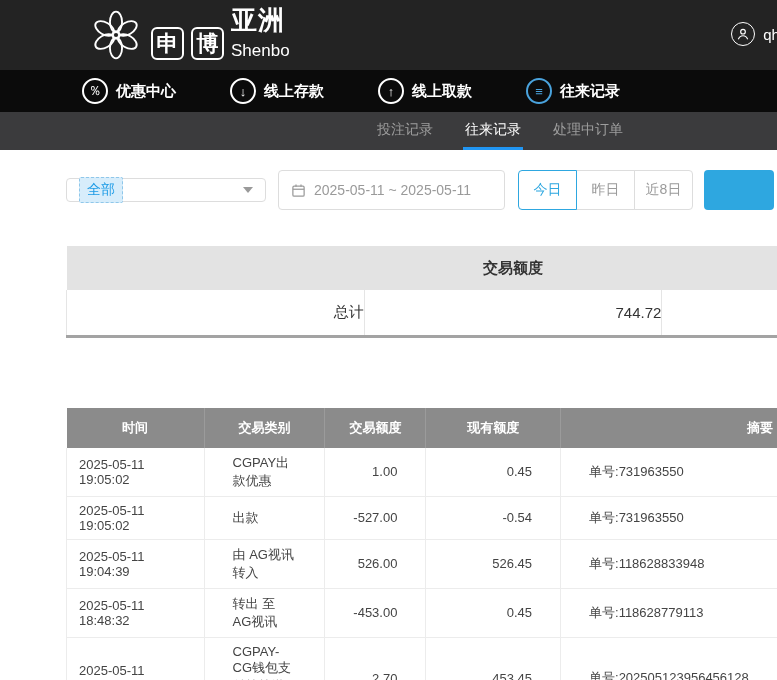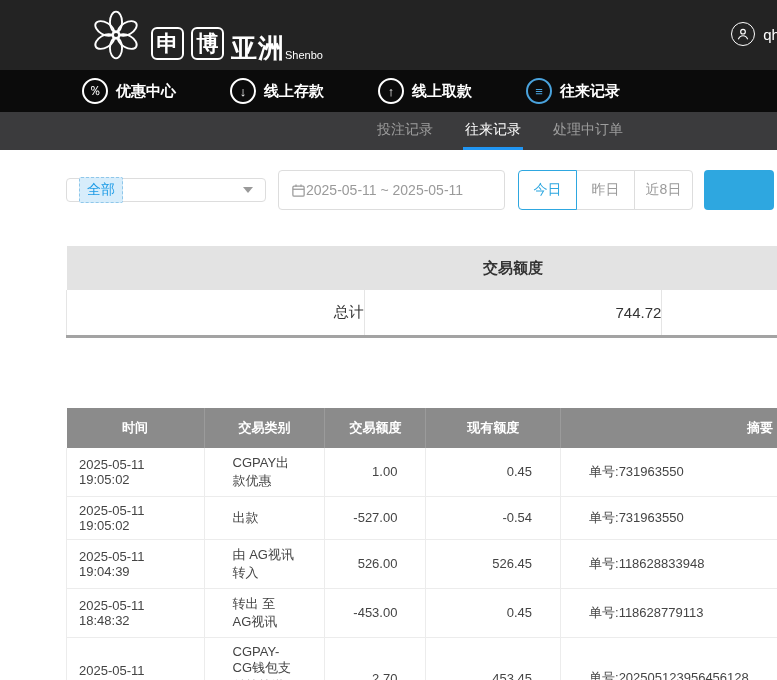--- a/index.html
+++ b/index.html
@@ -6,22 +6,22 @@
   html,body{width:777px;height:680px;overflow:hidden;background:#fff;
     font-family:"Liberation Sans","DejaVu Sans",sans-serif;color:#333}
 
   
   .topbar{height:70px;background:#232323;position:relative;display:flex;align-items:center}
   .brand{display:flex;align-items:flex-end;margin-left:88px;gap:7px}
   .flower{width:56px;height:56px;display:block;margin-bottom:0}
   .brand-box{width:33px;height:33px;border:2px solid #fff;border-radius:6px;color:#fff;
     font-size:22px;font-weight:bold;display:flex;align-items:center;justify-content:center;margin-bottom:3px}
   .brand-cn{color:#fff;font-size:26px;font-weight:bold;letter-spacing:1px;line-height:1}
-  .brand-col{display:flex;flex-direction:row;align-items:flex-end;margin-bottom:2px}
-  .brand-sub{color:#fff;font-size:11px;margin-top:2px}
+  .brand-col{display:flex;flex-direction:column;align-items:flex-start;margin-bottom:2px}
+  .brand-sub{color:#fff;font-size:17px;margin-top:8px}
   .topbar-user{position:absolute;right:-22px;top:22px;display:flex;align-items:center;gap:8px;color:#fff;font-size:15px}
   .circle-icon{width:24px;height:24px;border:1.5px solid #fff;border-radius:50%;
     display:flex;align-items:center;justify-content:center;flex:0 0 auto}
 
   
   .mainnav{height:42px;background:#0b0b0b;display:flex;align-items:center;padding-left:82px;gap:54px;width:900px}
   .nav-item{display:flex;align-items:center;gap:8px;color:#fff;font-size:15px;font-weight:bold;white-space:nowrap;cursor:pointer}
   .nav-icon{width:26px;height:26px;border:2px solid #fff;border-radius:50%;color:#fff;
     display:flex;align-items:center;justify-content:center;font-size:13px;font-weight:normal}
   .nav-item.active .nav-icon{border-color:#4aa3dd;color:#4aa3dd}
@@ -32,21 +32,21 @@
   .tab.active{color:#fff;border-bottom-color:#2196f3}
 
   
   .filters{display:flex;align-items:center;margin:20px 0 0 66px;height:40px;position:relative;width:900px}
   .select{width:200px;height:24px;border:1px solid #ddd;border-radius:4px;display:flex;align-items:center;
     padding:0 12px;position:relative;background:#fff;cursor:pointer}
   .select-chip{background:#d7edfb;border:1px dashed #8fc7ea;color:#1c9be6;font-size:14px;padding:3px 7px;border-radius:2px}
   .caret{position:absolute;right:12px;width:0;height:0;border-left:5px solid transparent;
     border-right:5px solid transparent;border-top:6px solid #9a9a9a}
   .datebox{width:227px;height:40px;border:1px solid #ddd;border-radius:4px;margin-left:12px;display:flex;
-    align-items:center;gap:0;padding:0 12px;color:#9a9a9a;font-size:14px;background:#fff;cursor:pointer}
+    align-items:center;gap:8px;padding:0 12px;color:#9a9a9a;font-size:14px;background:#fff;cursor:pointer}
   .seg{display:flex;margin-left:13px}
   .seg button{width:59px;height:40px;background:#fff;border:1px solid #ddd;color:#9a9a9a;font-size:14px;cursor:pointer;margin-left:-1px}
   .seg button:first-child{border-radius:4px 0 0 4px;margin-left:0}
   .seg button:last-child{border-radius:0 4px 4px 0}
   .seg button.active{border:1px solid #2ea7e0;color:#2ea7e0;position:relative;z-index:2}
   .search-btn{margin-left:11px;width:70px;height:40px;background:#2ea7e0;border:none;border-radius:4px;cursor:pointer}
 
   
   .summary{width:894px;margin:36px 0 0 66px;border-collapse:collapse;font-size:15px}
   .summary th{background:#e3e3e3;height:44px;font-weight:bold;color:#333;text-align:center;border:0}

